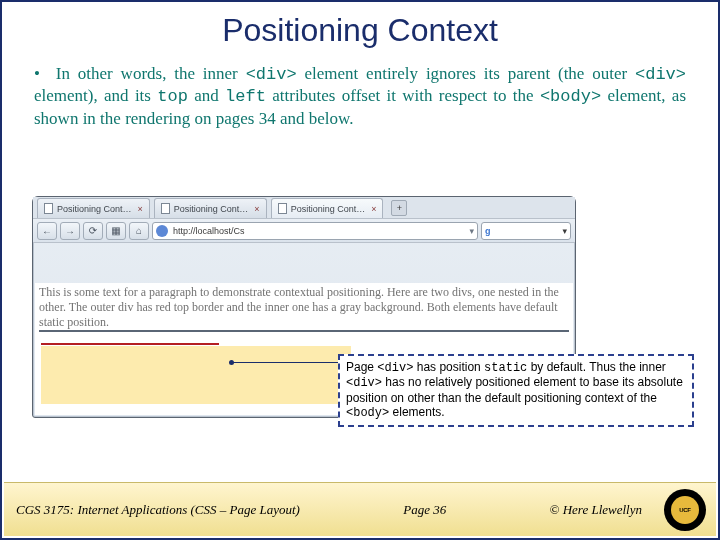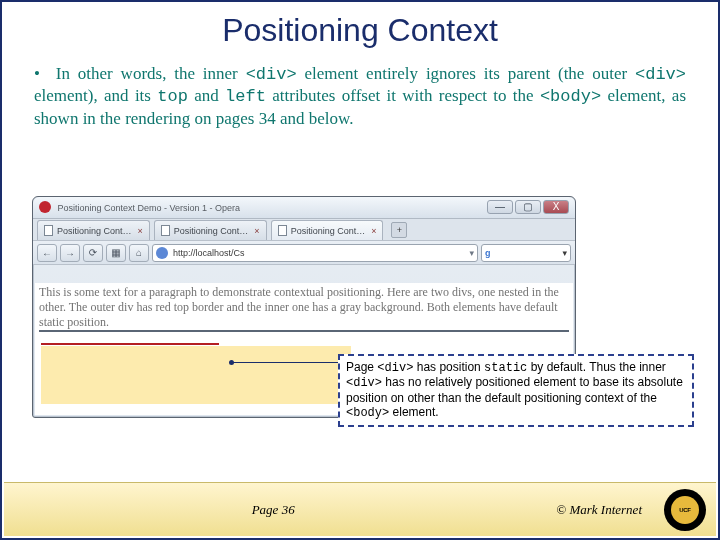--- a/index.html
+++ b/index.html
@@ -218,29 +218,20 @@
 
 <div class="slide">
   <h1 class="title">Positioning Context</h1>
 
   <div class="bullet-block">
     <span class="bullet-marker">•</span>
     <span>In other words, the inner </span><span class="mono">&lt;div&gt;</span><span> element entirely ignores its parent (the outer </span><span class="mono">&lt;div&gt;</span><span> element), and its </span><span class="mono">top</span><span> and </span><span class="mono">left</span><span> attributes offset it with respect to the </span><span class="mono">&lt;body&gt;</span><span> element, as shown in the rendering on pages 34 and below.</span>
   </div>
 
   <div class="browser-shot">
-    <div class="titlebar">
-      <span class="opera-icon"></span>
-      <span>Positioning Context Demo - Version 1 - Opera</span>
-      <div class="winbtns">
-        <div class="winbtn">—</div>
-        <div class="winbtn">▢</div>
-        <div class="winbtn close">X</div>
-      </div>
-    </div>
     <div class="tabstrip">
       <div class="btab">
           <span class="doc-ico"></span>
           <span>Positioning Cont…</span>
           <span class="tab-x">×</span>
         </div>
       <div class="btab">
           <span class="doc-ico"></span>
           <span>Positioning Cont…</span>
           <span class="tab-x">×</span>
@@ -270,25 +261,26 @@
     </div>
     <div class="viewport">
       <div class="para">This is some text for a paragraph to demonstrate contextual positioning. Here are two divs, one nested in the other. The outer div has red top border and the inner one has a gray background. Both elements have default static position.</div>
       <div class="red-line"></div>
       <div class="yellow-box"></div>
     </div>
   </div>
 
   <div class="callout-leader"></div>
   <div class="callout">
-    <span>Page </span><span class="mono">&lt;div&gt;</span><span> has position </span><span class="mono">static</span><span> by default.  Thus the inner </span><span class="mono">&lt;div&gt;</span><span> has no relatively positioned element to base its absolute position on other than the default positioning context of the </span><span class="mono">&lt;body&gt;</span><span> element.</span>
+    <span>Page </span><span class="mono">&lt;div&gt;</span><span> has position </span><span class="mono">static</span><span> by default.  Thus the inner </span><span class="mono">&lt;div&gt;</span><span> has no relatively positioned element to base its absolute position on other than the default positioning context of the </span><span class="mono">&lt;body&gt;</span><span> elements.</span>
   </div>
 
   <div class="footer">
+    <div class="fcell left">CGS 3175: Internet Applications (CSS – Page Layout)</div>
     <div class="fcell center">Page 36</div>
-    <div class="fcell right">© Mark Internet</div>
+    <div class="fcell right">© Here Llewellyn</div>
     <div class="ucf-logo">
       <div class="outer">
           <div class="inner">UCF</div>
         </div>
     </div>
   </div>
 </div>
 
 </body></html>

